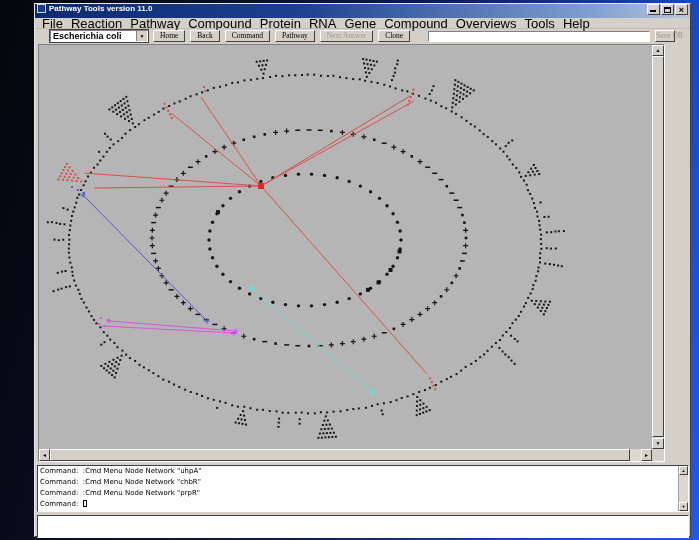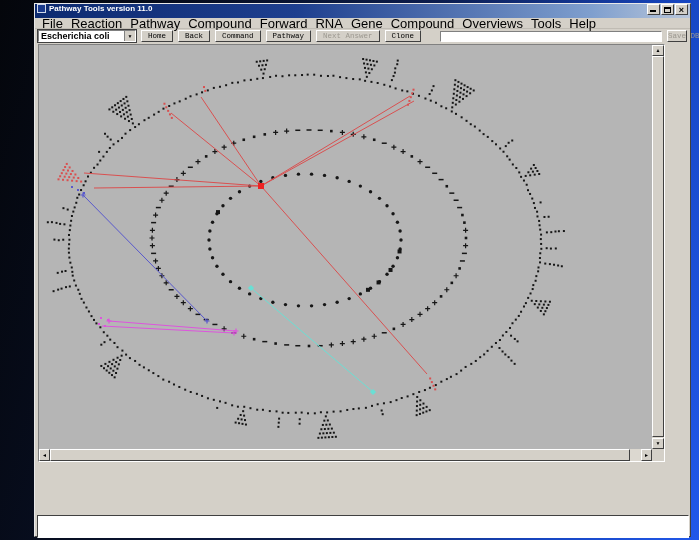--- a/index.html
+++ b/index.html
@@ -18,29 +18,29 @@
   .winbtn { width:13px; height:11px; margin-left:1px; background:#d4d0c8; position:relative;
     border-top:1px solid #fff; border-left:1px solid #fff; border-right:1px solid #404040; border-bottom:1px solid #404040;
     font-size:8px; line-height:8px; text-align:center; color:#000; padding:0; font-family:"Liberation Sans",sans-serif; }
   .glyph-min { position:absolute; left:2px; bottom:2px; width:6px; height:2px; background:#000; }
   .glyph-max { position:absolute; left:2px; top:2px; width:7px; height:6px; border:1px solid #000; border-top:2px solid #000; }
   .glyph-close { position:absolute; left:0; top:1px; width:100%; text-align:center; font-size:9px; font-weight:bold; line-height:8px; }
   
   .menubar { height:11px; display:flex; align-items:center; padding-left:3px; border-bottom:1px solid #c0bcb4; }
   .menu-item { font-size:13px; color:#000; padding:0 4px; white-space:nowrap; }
   
-  .toolbar { height:14px; display:flex; align-items:center; padding:1px 3px; gap:5px; }
+  .toolbar { height:14px; display:flex; align-items:center; padding:1px 15px; gap:5px; }
   .combo { width:98px; height:12px; display:flex; background:#fff;
     border-top:1px solid #808080; border-left:1px solid #808080; border-right:1px solid #fff; border-bottom:1px solid #fff;
     outline:1px solid #404040; }
   .combo-text { flex:1; font-size:9px; font-weight:bold; line-height:10px; padding-left:2px; white-space:nowrap; overflow:hidden; }
   .combo-arrow { width:11px; background:#d4d0c8; border-left:1px solid #808080; font-size:5px; line-height:10px; text-align:center; color:#000; }
   .tb-btn { height:12px; padding:0 6px; background:#d4d0c8; font-size:7.5px; line-height:10px; color:#000;
     border-top:1px solid #fff; border-left:1px solid #fff; border-right:1px solid #404040; border-bottom:1px solid #404040;
-    font-family:Liberation Mono, monospace; white-space:nowrap; }
+    font-family:Liberation Serif, serif; white-space:nowrap; }
   .tb-btn.disabled { color:#9c9890; }
   .query-field { margin-left:auto; width:222px; height:11px; background:#fff; border:1px solid #808080;
     border-bottom-color:#fff; border-right-color:#fff; font-size:8px; padding:0 2px; }
   .savedb { height:12px; width:20px; padding:0; }
   
   .canvas-frame { position:absolute; left:3px; top:40px; width:627px; height:418px;
     border-top:1px solid #808080; border-left:1px solid #808080; border-right:1px solid #fff; border-bottom:1px solid #fff;
     background:#b5b5b5; }
   #viz { position:absolute; left:0; top:0; width:613px; height:404px; display:block; background:#b5b5b5; }
   .vscroll { position:absolute; right:0; top:0; width:12px; height:404px; background:#dcd8d0; }
@@ -80,21 +80,21 @@
       <button class="winbtn">
           <span class="glyph-close">×</span>
         </button>
     </div>
 
     <div class="menubar" id="menubar">
         <span class="menu-item">File</span>
         <span class="menu-item">Reaction</span>
         <span class="menu-item">Pathway</span>
         <span class="menu-item">Compound</span>
-        <span class="menu-item">Forward</span>
+        <span class="menu-item">Protein</span>
         <span class="menu-item">RNA</span>
         <span class="menu-item">Gene</span>
         <span class="menu-item">Compound</span>
         <span class="menu-item">Overviews</span>
         <span class="menu-item">Tools</span>
         <span class="menu-item">Help</span>
       </div>
 
     <div class="toolbar">
       <div class="combo">
@@ -796,16 +796,28 @@
         <div class="sb-btn" style="left:0;bottom:0;width:12px;height:11px;line-height:9px;">▼</div>
       </div>
       <div class="hscroll">
         <div class="sb-btn" style="left:0;top:0;width:11px;height:12px;line-height:10px;">◄</div>
         <div class="sb-thumb" style="left:11px;top:0;width:580px;height:12px;"></div>
         <div class="sb-btn" style="right:0;top:0;width:11px;height:12px;line-height:10px;">►</div>
       </div>
       <div class="corner"></div>
     </div>
 
+    <div class="console">
+      <div id="console-lines">
+          <div class="console-line">Command:  :Cmd Menu Node Network "uhpA"</div>
+          <div class="console-line">Command:  :Cmd Menu Node Network "chbR"</div>
+          <div class="console-line">Command:  :Cmd Menu Node Network "prpR"</div>
+          <div class="console-line">Command: <span class="caret"></span></div>
+        </div>
+      <div class="console-sb">
+        <div class="sb-btn" style="left:0;top:0;width:9px;height:9px;line-height:8px;">▲</div>
+        <div class="sb-btn" style="left:0;bottom:0;width:9px;height:9px;line-height:8px;">▼</div>
+      </div>
+    </div>
 
     <div class="input-box"></div>
   </div>
 </div>
 
 </body></html>

